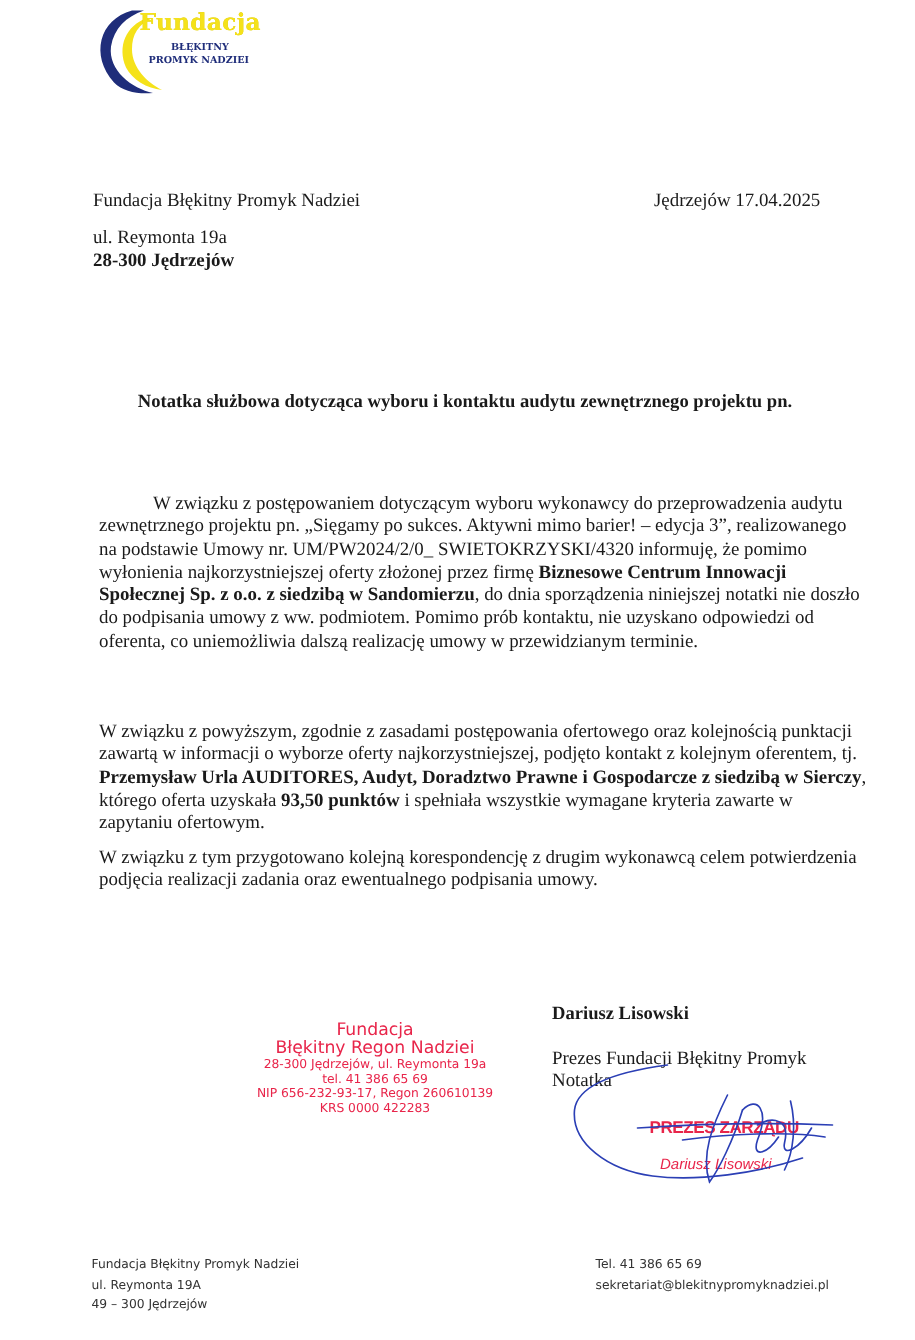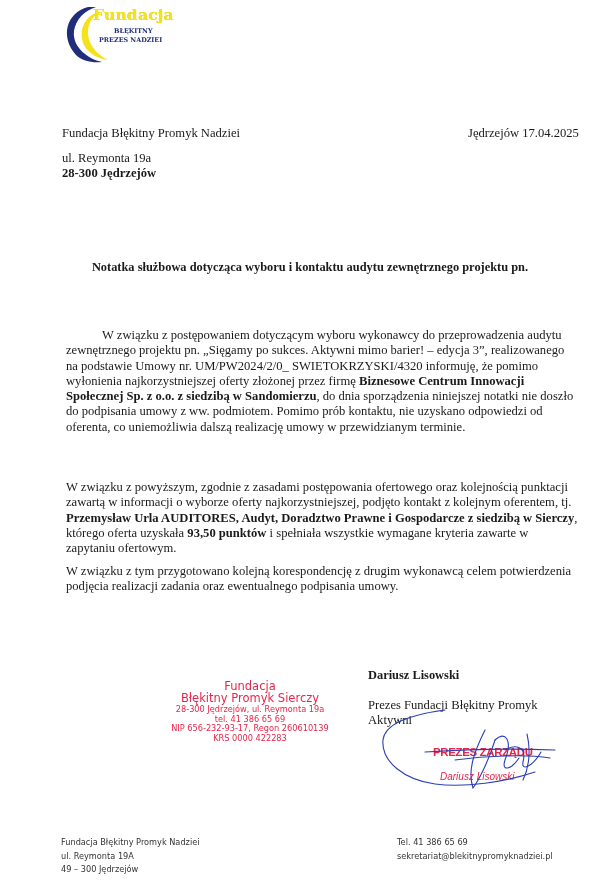--- a/index.html
+++ b/index.html
@@ -11,21 +11,21 @@
   .logo-word { position: absolute; left: 35px; top: 2px; font-family: "DejaVu Serif", serif; font-weight: bold; font-size: 15.5px; color: #f5e21a; letter-spacing: 0.2px; text-shadow: 0 0 0.4px #c9b800; }
   .logo-line { position: absolute; font-family: "DejaVu Serif", serif; font-weight: bold; font-size: 6.4px; color: #1f2d7a; white-space: nowrap; }
   .logo-l1 { left: 56px; top: 24px; }
   .logo-l2 { left: 41px; top: 33px; }
 
   .txt { font-size: 12.6px; line-height: 15.6px; white-space: nowrap; }
 
   .sender { left: 62px; top: 126px; }
   .addr1 { left: 62px; top: 151px; }
   .addr2 { left: 62px; top: 166px; font-weight: bold; }
-  .date { left: 436px; top: 126px; margin-left: 32px; }
+  .date { left: 436px; top: 126px; }
 
   .title { left: 60px; top: 259px; width: 500px; text-align: center; font-weight: bold; font-size: 12.4px; line-height: 16px; }
 
   .body { left: 62px; width: 520px; font-size: 12.6px; line-height: 15.3px; }
   .body p { margin: 4px; }
   .p1 { top: 324px; }
   .p2 { top: 476px; }
   .p3 { top: 560px; }
   .indent { text-indent: 36px; }
   b { font-weight: bold; }
@@ -52,21 +52,21 @@
 </head>
 <body>
 
 <div class="abs logo">
   <svg width="112" height="60" viewBox="0 0 112 60" style="position:absolute;left:0;top:0;">
     <path d="M30 4 C 8 10, 2 34, 18 52 C 24 58, 34 60, 44 59 C 30 56, 14 44, 16 28 C 18 16, 26 8, 38 4 Z" fill="#1f2d7a"></path>
     <path d="M40 9 C 26 14, 20 28, 26 42 C 30 50, 40 56, 50 57 C 40 52, 30 42, 30 30 C 30 20, 34 13, 44 9 Z" fill="#f5e21a"></path>
   </svg>
   <div class="logo-word">Fundacja</div>
   <div class="logo-line logo-l1">BŁĘKITNY</div>
-  <div class="logo-line logo-l2">PREZES NADZIEI</div>
+  <div class="logo-line logo-l2">PROMYK NADZIEI</div>
 </div>
 
 <div class="abs txt sender">Fundacja Błękitny Promyk Nadziei</div>
 <div class="abs txt addr1">ul. Reymonta 19a</div>
 <div class="abs txt addr2">28-300 Jędrzejów</div>
 <div class="abs txt date">Jędrzejów 17.04.2025</div>
 
 <div class="abs title">
   <div>Notatka służbowa dotycząca wyboru i kontaktu audytu zewnętrznego projektu pn.</div>
 </div>
@@ -78,30 +78,30 @@
 <div class="abs body p2">
   <p><span>W związku z powyższym, zgodnie z zasadami postępowania ofertowego oraz kolejnością punktacji zawartą w informacji o wyborze oferty najkorzystniejszej, podjęto kontakt z kolejnym oferentem, tj. </span><b>Przemysław Urla AUDITORES, Audyt, Doradztwo Prawne i Gospodarcze z siedzibą w Sierczy</b><span>, którego oferta uzyskała </span><b>93,50 punktów</b><span> i spełniała wszystkie wymagane kryteria zawarte w zapytaniu ofertowym.</span></p>
 </div>
 
 <div class="abs body p3">
   <p>W związku z tym przygotowano kolejną korespondencję z drugim wykonawcą celem potwierdzenia podjęcia realizacji zadania oraz ewentualnego podpisania umowy.</p>
 </div>
 
 <div class="abs stamp">
   <div class="s1">Fundacja</div>
-  <div class="s2">Błękitny Promyk Sierczy</div>
+  <div class="s2">Błękitny Regon Nadziei</div>
   <div class="s3">28-300 Jędrzejów, ul. Reymonta 19a</div>
   <div class="s3">tel. 41 386 65 69</div>
   <div class="s3">NIP 656-232-93-17, Regon 260610139</div>
   <div class="s3">KRS 0000 422283</div>
 </div>
 
 <div class="abs signer">Dariusz Lisowski</div>
 <div class="abs role1 txt">Prezes Fundacji Błękitny Promyk</div>
-<div class="abs role2 txt">Aktywni</div>
+<div class="abs role2 txt">Notatka</div>
 <div class="abs stamp2a">PREZES ZARZĄDU</div>
 <div class="abs stamp2b">Dariusz Lisowski</div>
 
 <svg class="abs sig" viewBox="0 0 220 100">
   <g fill="none" stroke="#2b3fb5" stroke-width="1.1" stroke-linecap="round">
     <path d="M90 10 C 60 14, 30 22, 28 40 C 26 62, 50 80, 80 84 C 110 88, 150 82, 180 72"></path>
     <path d="M130 30 C 120 50, 112 70, 118 88 C 124 80, 134 60, 140 40"></path>
     <path d="M140 40 C 150 30, 158 40, 150 60 C 146 72, 156 70, 164 58"></path>
     <path d="M150 50 C 160 44, 172 46, 168 62 C 166 72, 178 66, 186 52"></path>
     <path d="M70 52 C 100 50, 150 48, 200 50"></path>

